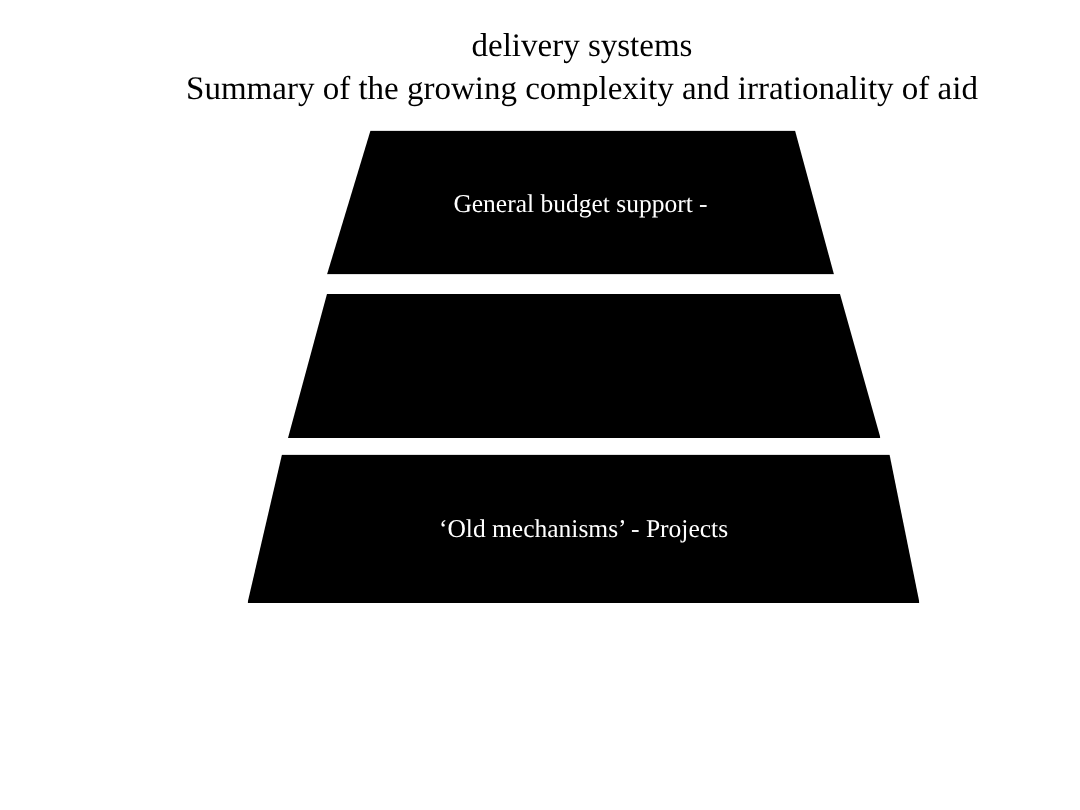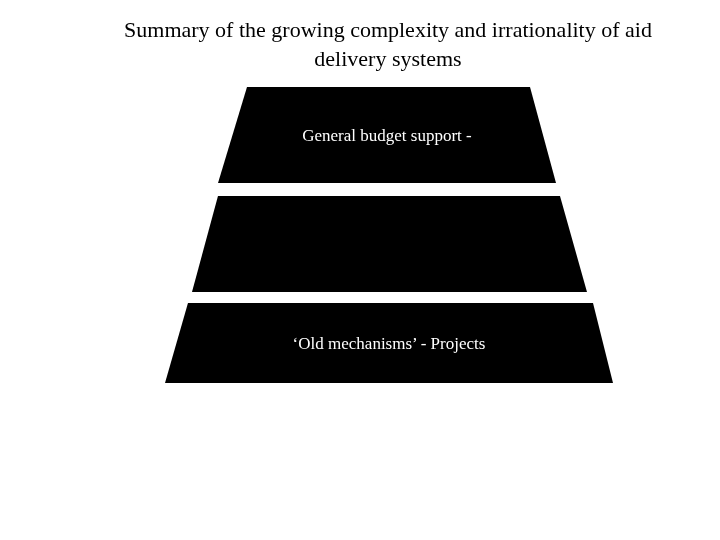--- a/index.html
+++ b/index.html
@@ -48,35 +48,35 @@
     left: 192px;
     top: 196px;
     width: 395px;
     height: 96px;
     clip-path: polygon(6.58% 0, 93.16% 0, 100% 100%, 0 100%);
   }
   .level-3 {
     left: 165px;
     top: 303px;
     width: 448px;
-    height: 80px;
+    height: 99px;
     clip-path: polygon(5.13% 0, 95.54% 0, 100% 100%, 0 100%);
   }
   .text-line {
     display: block;
   }
 </style>
 </head>
 <body>
 
 <div class="slide">
 
   <div class="slide-title">
+    <span class="text-line">delivery systems</span>
     <span class="text-line">Summary of the growing complexity and irrationality of aid</span>
-    <span class="text-line">delivery systems</span>
   </div>
 
   <div class="pyramid">
 
     <div class="pyramid-level level-1">
       <span class="text-line">General budget support -</span>
     </div>
 
     <div class="pyramid-level level-2">
     </div>

